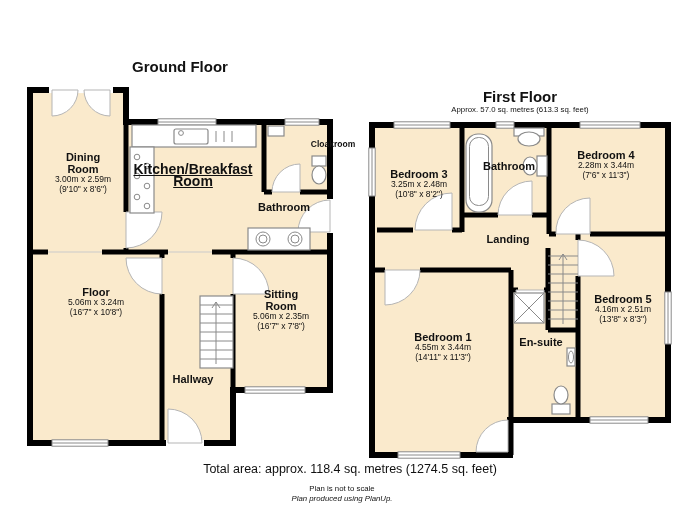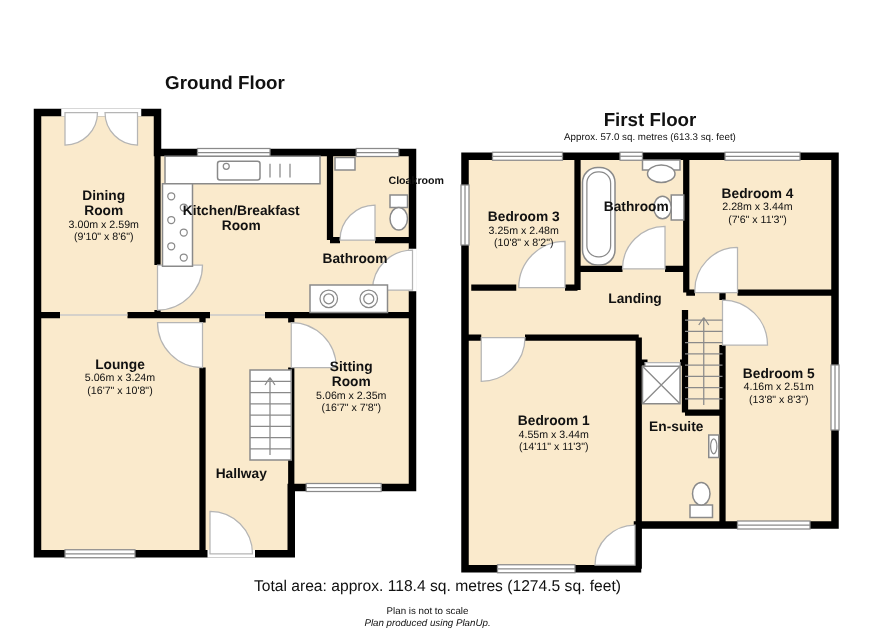--- a/index.html
+++ b/index.html
@@ -195,30 +195,30 @@
   <div class="t">First Floor</div>
   <div class="s">Approx. 57.0 sq. metres (613.3 sq. feet)</div>
 </div>
 
 <div class="room-label" style="left:56px;top:151px;width:54px;">
   <div class="rname">Dining Room</div>
   <div class="rdim">3.00m x 2.59m</div>
   <div class="rdim">(9'10" x 8'6")</div>
 </div>
 <div class="room-label" style="left:134px;top:163px;width:118px;">
-  <div class="rname" style="font-size:11px;">Kitchen/Breakfast Room</div>
+  <div class="rname" style="font-size:14px;text-decoration:underline;">Kitchen/Breakfast Room</div>
 </div>
 <div class="room-label" style="left:267px;top:140px;width:60px;margin-left:36px;">
   <div class="rname sm">Cloakroom</div>
 </div>
 <div class="room-label" style="left:254px;top:201px;width:60px;">
   <div class="rname">Bathroom</div>
 </div>
 <div class="room-label" style="left:46px;top:286px;width:100px;">
-  <div class="rname">Lounge</div>
+  <div class="rname">Floor</div>
   <div class="rdim">5.06m x 3.24m</div>
   <div class="rdim">(16'7" x 10'8")</div>
 </div>
 <div class="room-label" style="left:255px;top:288px;width:52px;">
   <div class="rname">Sitting Room</div>
   <div class="rdim">5.06m x 2.35m</div>
   <div class="rdim">(16'7" x 7'8")</div>
 </div>
 <div class="room-label" style="left:160px;top:373px;width:66px;">
   <div class="rname">Hallway</div>

